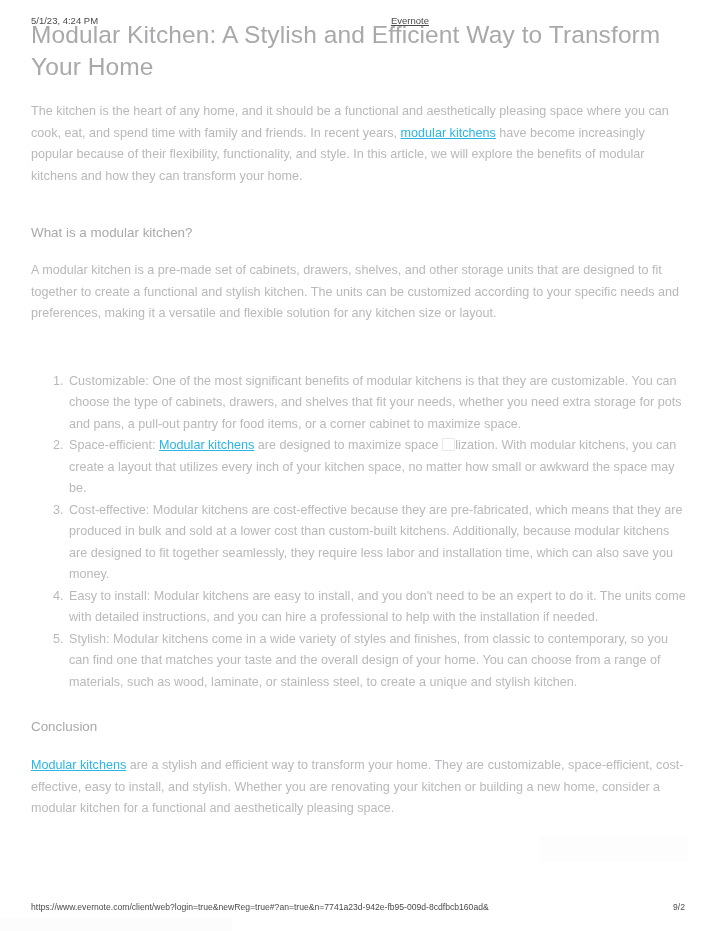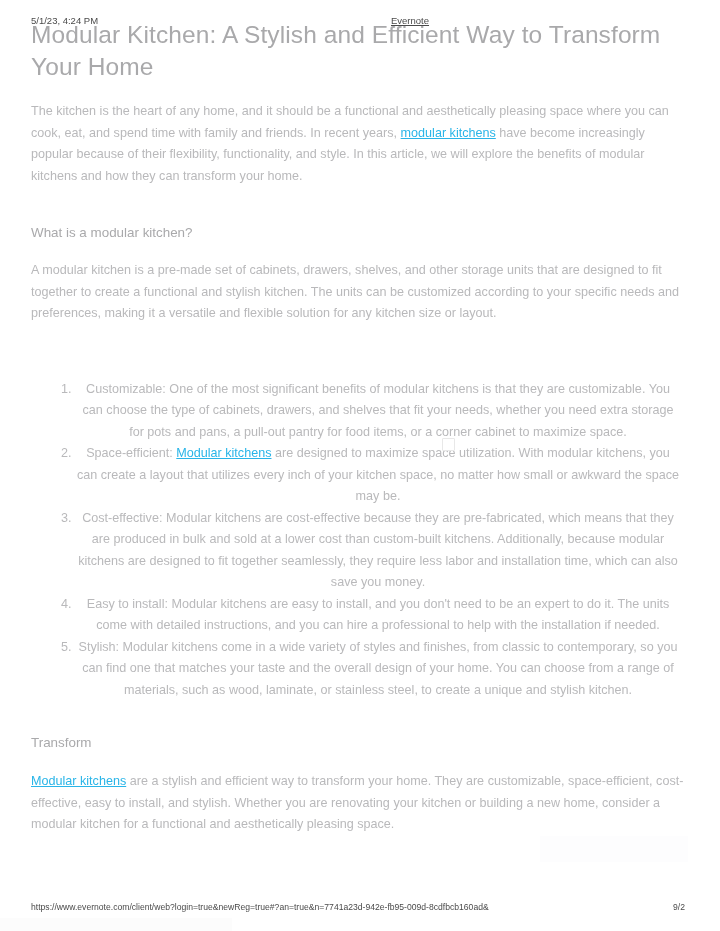--- a/index.html
+++ b/index.html
@@ -75,25 +75,24 @@
   }
 
   .sp-h2-1 { height: 36px; }
   .sp-body-1 { height: 17px; }
   .sp-h2-2 { height: 26px; }
   .sp-list { height: 20px; }
   .sp-h2-3 { height: 24px; }
   .sp-concl { height: 18px; }
 
   ol.benefits {
-    margin: 8px;
+    margin: 0;
     padding: 0 0 0 36px;
     list-style: decimal;
     color: #b9b9bb;
-    text-align: center;
   }
   ol.benefits > li {
     font-size: 12.6px;
     line-height: 21.5px;
     color: #b9b9bb;
     padding-left: 2px;
     margin: 0 0 0 0;
   }
 
   a.link {
@@ -183,21 +182,21 @@
     </li>
     <li>
       <span>Easy to install: Modular kitchens are easy to install, and you don't need to be an expert to do it. The units come with detailed instructions, and you can hire a professional to help with the installation if needed.</span>
     </li>
     <li>
       <span>Stylish: Modular kitchens come in a wide variety of styles and finishes, from classic to contemporary, so you can find one that matches your taste and the overall design of your home. You can choose from a range of materials, such as wood, laminate, or stainless steel, to create a unique and stylish kitchen.</span>
     </li>
   </ol>
 
   <div class="sp-h2-3"></div>
-  <h2 class="section-title">Transform</h2>
+  <h2 class="section-title">Conclusion</h2>
 
   <div class="sp-concl"></div>
   <p class="para">
     <a class="link" href="#">Modular kitchens</a><span> are a stylish and efficient way to transform your home. They are customizable, space-efficient, cost-effective, easy to install, and stylish. Whether you are renovating your kitchen or building a new home, consider a modular kitchen for a functional and aesthetically pleasing space.</span>
   </p>
 
 </div>
 
 <div class="artifact a1"></div>
 <div class="artifact a2"></div>

